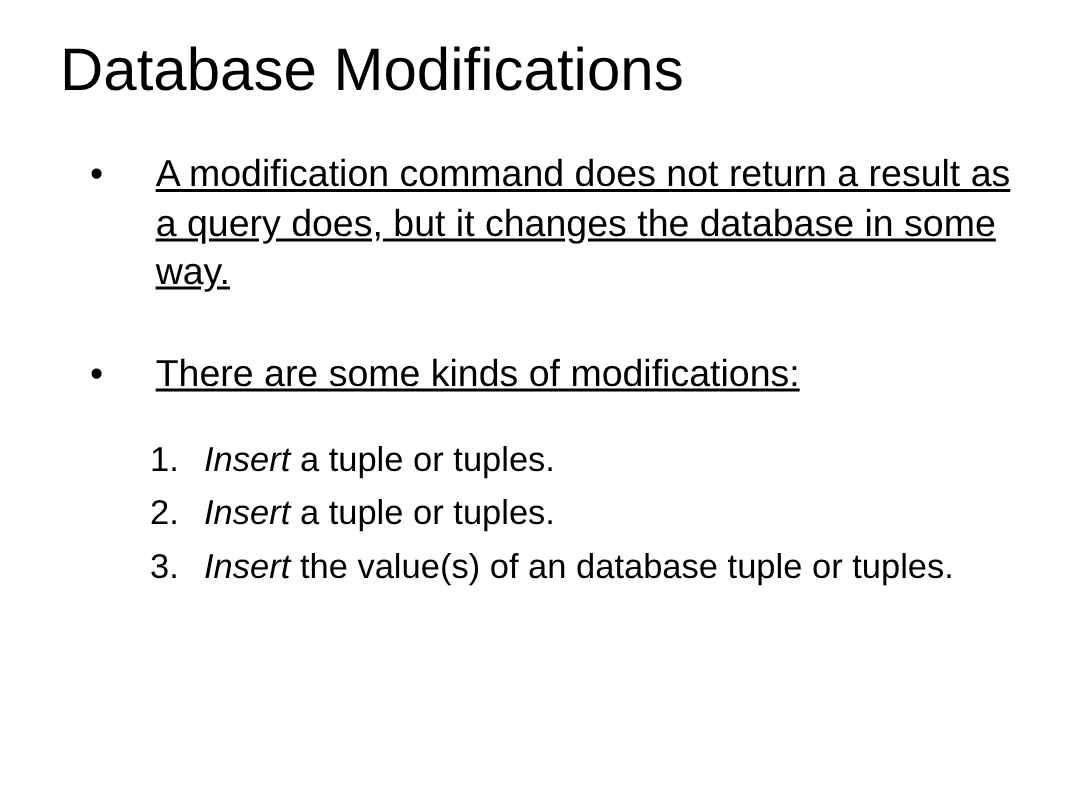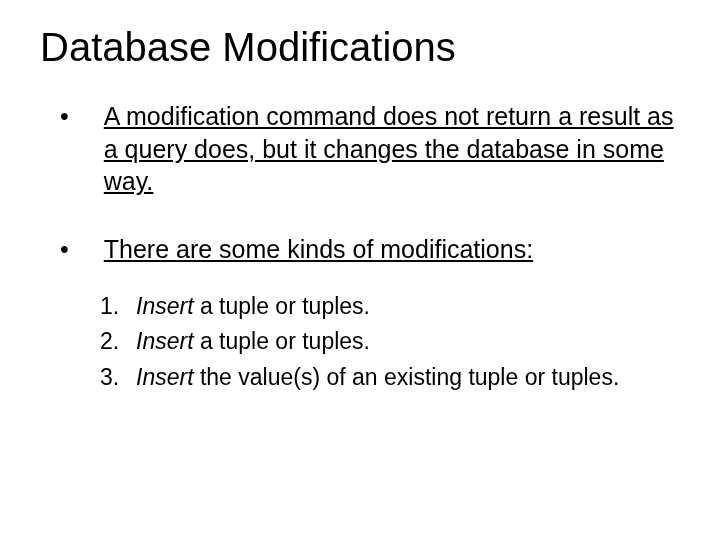--- a/index.html
+++ b/index.html
@@ -86,15 +86,15 @@
   <li class="numbered-item">
     <span class="numbered-marker">1.</span>
     <span class="numbered-text"><span class="emphasis">Insert</span><span>  a tuple or tuples.</span></span>
   </li>
   <li class="numbered-item">
     <span class="numbered-marker">2.</span>
     <span class="numbered-text"><span class="emphasis">Insert</span><span>  a tuple or tuples.</span></span>
   </li>
   <li class="numbered-item">
     <span class="numbered-marker">3.</span>
-    <span class="numbered-text"><span class="emphasis">Insert</span><span>  the value(s) of an existing tuple or tuples.</span></span>
+    <span class="numbered-text"><span class="emphasis">Insert</span><span>  the value(s) of an database tuple or tuples.</span></span>
   </li>
 </ol>
 
 </body></html>

